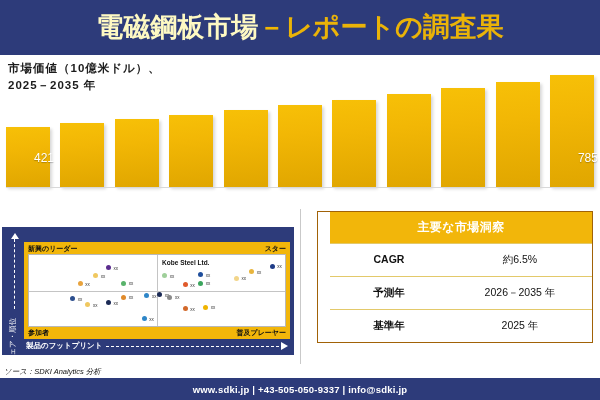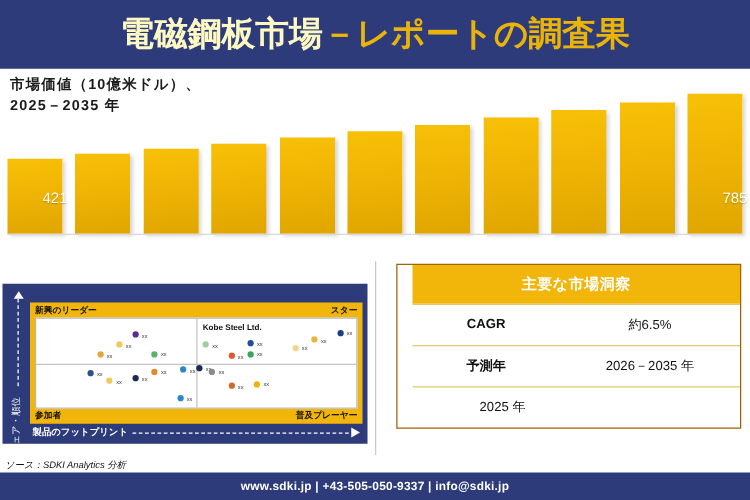--- a/index.html
+++ b/index.html
@@ -274,20 +274,21 @@
       <div id="insrows">
           <div class="ins-row">
             <div class="ins-k">CAGR</div>
             <div class="ins-v">約6.5%</div>
           </div>
           <div class="ins-row">
             <div class="ins-k">予測年</div>
             <div class="ins-v">2026－2035 年</div>
           </div>
           <div class="ins-row">
+            <div class="ins-k">基準年</div>
             <div class="ins-v">2025 年</div>
           </div>
         </div>
     </div>
   </div>
 </div>
 
 <div class="footer">
   <span class="footer-txt">www.sdki.jp | +43-505-050-9337 | info@sdki.jp</span>
 </div>

